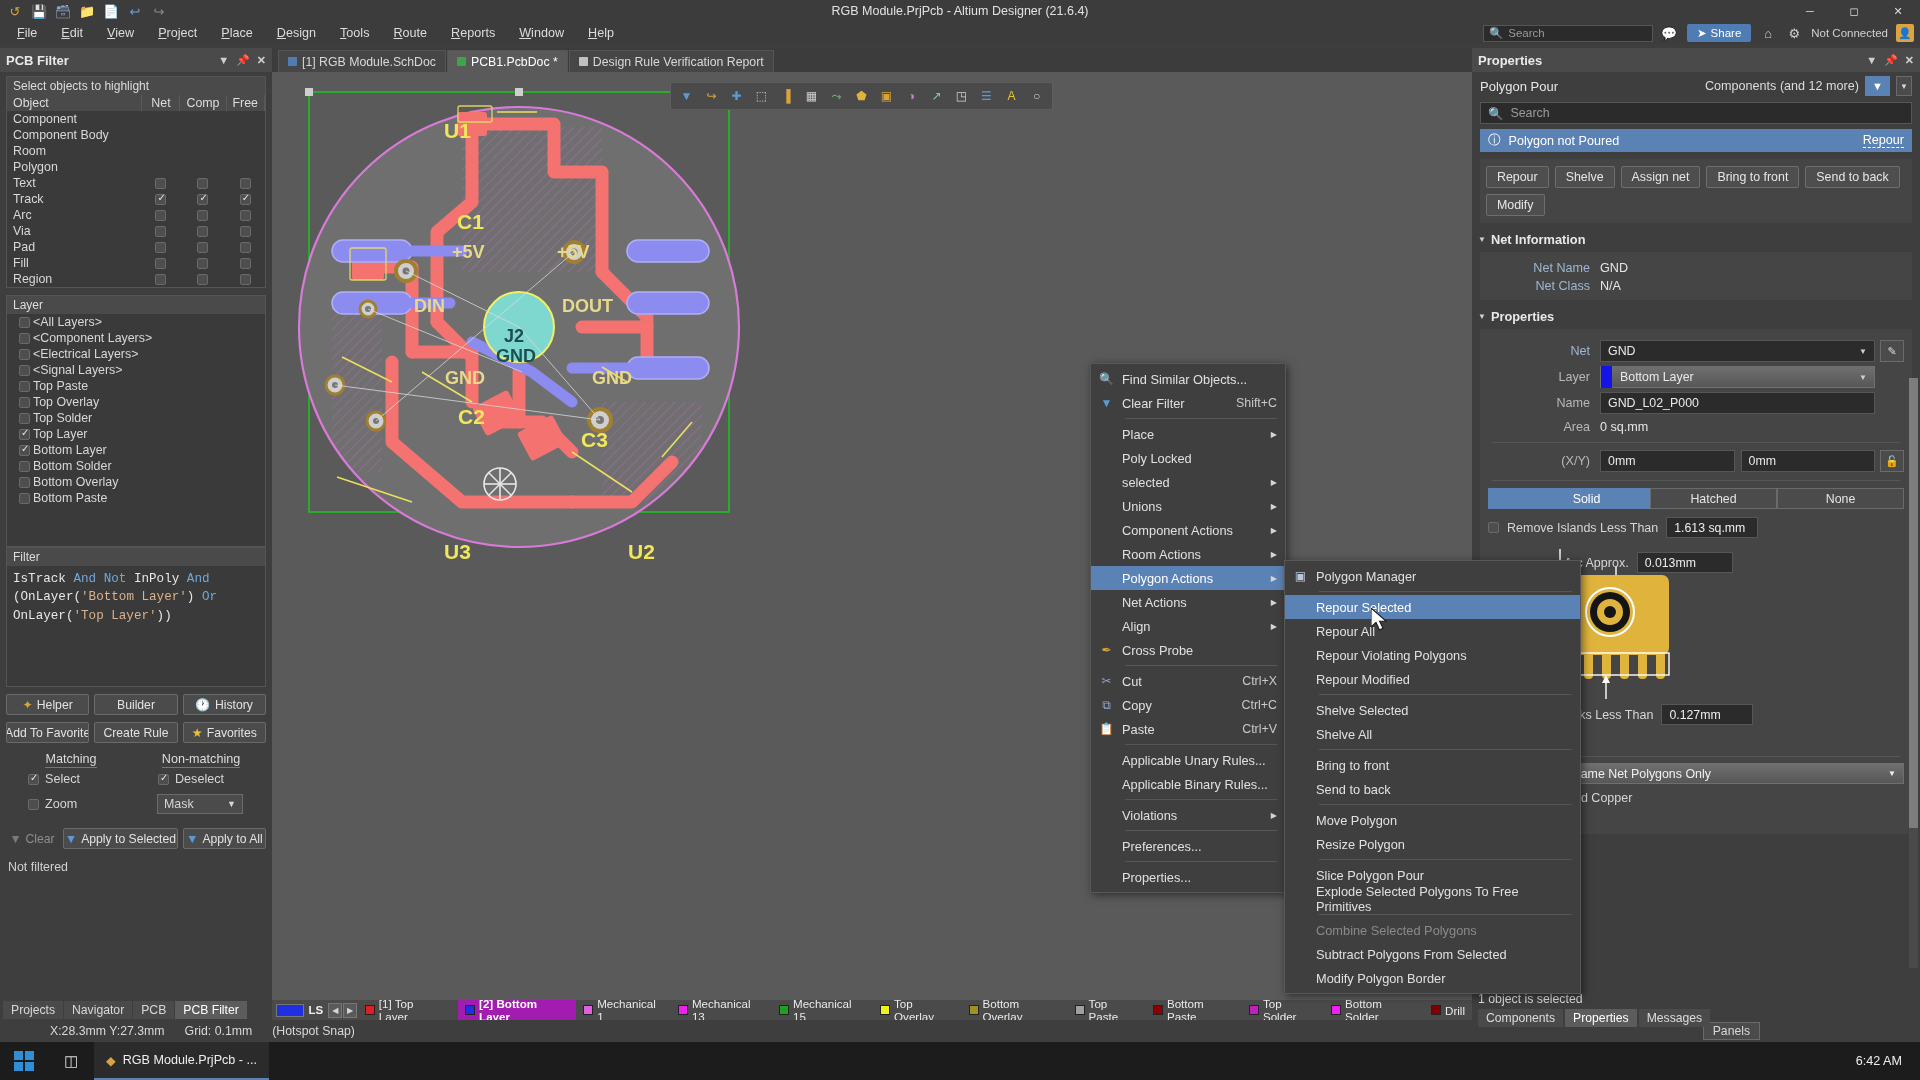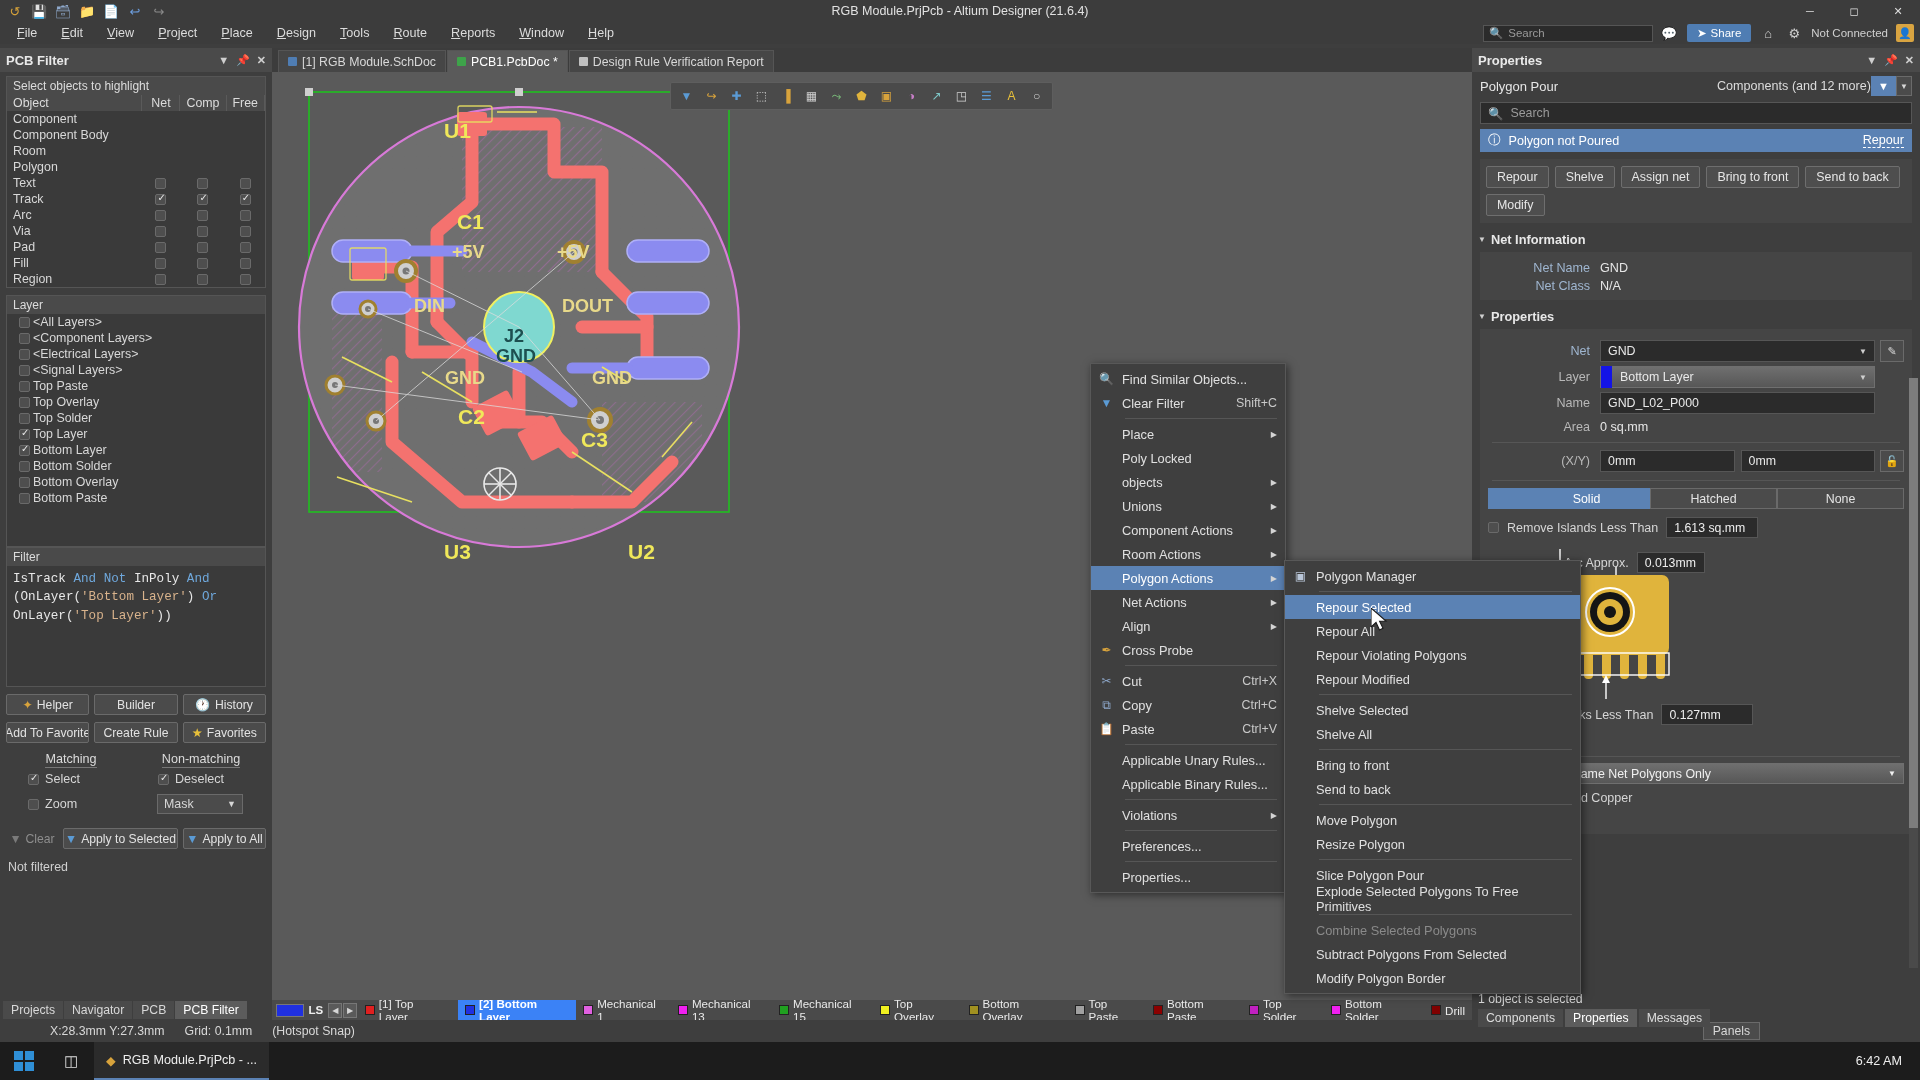--- a/index.html
+++ b/index.html
@@ -140,21 +140,21 @@
   }
   .submenu .mi{ padding-left:0; }
   .submenu .msep{ margin:3px 8px 3px 34px; }
 
   .cursorimg{ position:absolute; left:1371px; top:608px; z-index:60; }
 
   
   .rightpanel{
     position:absolute; left:1472px; top:48px; width:448px; height:952px; background:#3e3e3e;
   }
-  .rp-sub{ display:flex; align-items:center; padding:4px 8px 4px 8px; gap:0; }
+  .rp-sub{ display:flex; align-items:center; padding:4px 8px 4px 8px; gap:6px; }
   .rp-sub .t{ font-size:13px; color:#e6e6e6; }
   .rp-sub .r{ margin-left:auto; font-size:12.6px; color:#dcdcdc; }
   .funnel{ width:25px; height:20px; background:#5b82b4; display:flex; align-items:center; justify-content:center; font-size:11px; color:#fff; }
   .funneldd{ width:16px; height:20px; background:#4b4b4b; border:1px solid #6a6a6a; display:flex; align-items:center; justify-content:center; font-size:8px; }
   .rsearch{
     margin:2px 8px 5px 8px; height:22px; background:#2b2b2b; border:1px solid #565656;
     display:flex; align-items:center; gap:7px; padding:0 7px; font-size:12.4px; color:#9b9b9b;
   }
   .notpoured{
     margin:0 8px; height:23px; background:#5b82b4; display:flex; align-items:center; gap:8px;
@@ -197,21 +197,21 @@
 
   
   .layerbar{
     position:absolute; left:272px; top:1000px; width:1200px; height:20px; background:#4a4a4a;
     display:flex; align-items:center; gap:0px; padding-left:4px; overflow:hidden;
   }
   .lsbox{ width:28px; height:13px; background:#2030e0; border:1px solid #777; }
   .lslbl{ font-size:11.5px; padding:0 5px; color:#eee; font-weight:bold; }
   .arrowbtn{ width:14px; height:15px; background:#5a5a5a; border:1px solid #777; display:flex; align-items:center; justify-content:center; font-size:8px; margin-right:1px; }
   .ltab{ display:flex; align-items:center; gap:4px; padding:1px 7px; font-size:11.6px; color:#eaeaea; height:20px; }
-  .ltab.active{ background:#3b82f6; color:#fff; font-weight:bold;margin-left:7px; }
+  .ltab.active{ background:#a21caf; color:#fff; font-weight:bold;margin-left:7px; }
   .ltab .sw{ width:10px; height:10px; display:inline-block; border:1px solid #222; }
 
   
   .seltip{
     position:absolute; left:1474px; top:975px; width:230px; background:#3e3e3e; z-index:30;
   }
   .seltip .line1{ font-size:12.4px; font-weight:bold; color:#e8e8e8; padding:1px 4px; }
   .seltip .line2{ font-size:12.3px; color:#dcdcdc; padding:1px 4px; }
   .seltabs{ display:flex; gap:2px; padding:2px 4px 0 4px; }
   .seltabs div{ font-size:12.2px; padding:2px 8px; background:#4a4a4a; color:#ddd; }
@@ -706,21 +706,21 @@
         <span class="ic"></span>
         <span class="lb">Place</span>
         <span class="ar">▶</span>
       </div>
       <div class="mi">
         <span class="ic"></span>
         <span class="lb">Poly Locked</span>
       </div>
       <div class="mi">
         <span class="ic"></span>
-        <span class="lb">objects</span>
+        <span class="lb">selected</span>
         <span class="ar">▶</span>
       </div>
       <div class="mi">
         <span class="ic"></span>
         <span class="lb">Unions</span>
         <span class="ar">▶</span>
       </div>
       <div class="mi">
         <span class="ic"></span>
         <span class="lb">Component Actions</span>
@@ -987,21 +987,21 @@
         <div style="display:flex;align-items:center;gap:8px;">
           <span class="cb"></span>
           <span style="font-size:12.5px;">Remove Islands Less Than</span>
           <span class="fieldbox" style="width:92px;">
             <span>1.613 sq.mm</span>
           </span>
         </div>
 
         <div style="display:flex;align-items:center;gap:8px;margin-top:14px;padding-left:76px;">
           <span style="font-size:12.5px;">Arc Approx.</span>
-          <span class="fieldbox" style="width:68px;">
+          <span class="fieldbox" style="width:96px;">
             <span>0.013mm</span>
           </span>
         </div>
 
         <svg width="420" height="150" style="position:absolute;left:10px;top:32px;">
 
           <line x1="62" y1="-12" x2="62" y2="47" stroke="#fff" stroke-width="1.4"></line>
           <line x1="118" y1="18" x2="118" y2="42" stroke="#fff" stroke-width="1.4"></line>
           <polygon points="118,47 114,39 122,39" fill="#fff"></polygon>
 

